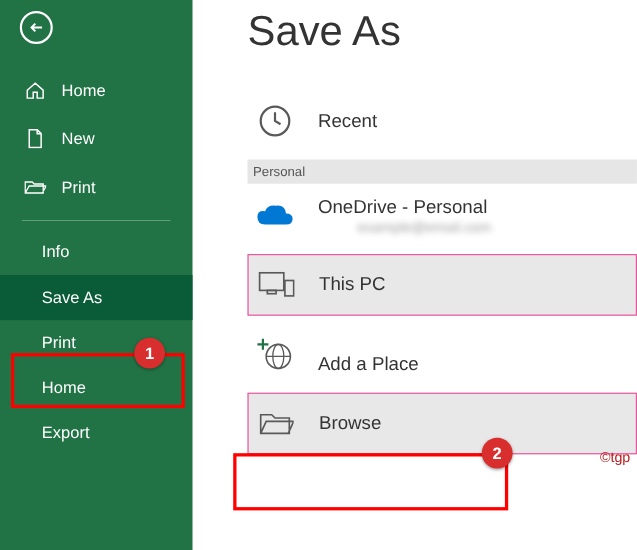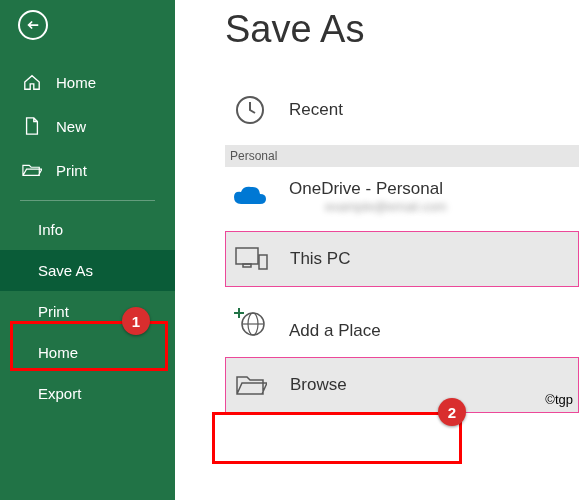--- a/index.html
+++ b/index.html
@@ -23,21 +23,21 @@
   .section-header { background: #e6e6e6; color: #555; font-size: 12px; padding: 4px 5px; margin-top: 6px; }
   .loc-box { border: 1px solid #ec4899; background: #e8e8e8; padding: 8px 6px; margin-top: 6px; }
   .loc-box .loc-item { padding: 0; }
 
   .highlight { position: absolute; border: 3px solid #f00; pointer-events: none; }
   .hl1 { left: 10px; top: 321px; width: 158px; height: 50px; }
   .hl2 { left: 212px; top: 412px; width: 250px; height: 52px; }
   .marker { position: absolute; width: 28px; height: 28px; background: #d92e2e; border-radius: 50%; color: #fff; font-weight: bold; font-size: 15px; display: flex; align-items: center; justify-content: center; box-shadow: 0 1px 3px rgba(0,0,0,0.4); }
   .m1 { left: 122px; top: 307px; }
   .m2 { left: 438px; top: 398px; }
-  .watermark { position: absolute; right: 6px; top: 392px; font-size: 13px; color: #000000; }
+  .watermark { position: absolute; right: 6px; top: 408px; font-size: 13px; color: #b91c1c; }
 </style>
 </head>
 <body>
 
 <div class="sidebar">
   <div class="back-btn">
     <svg width="14" height="14" viewBox="0 0 16 16">
         <path d="M10 2 L4 8 L10 14 L10 11 L15 11 L15 5 L10 5 Z" fill="none"></path>
         <path d="M14 8 H3 M7 4 L3 8 L7 12" stroke="#fff" stroke-width="2" fill="none"></path>
       </svg>

